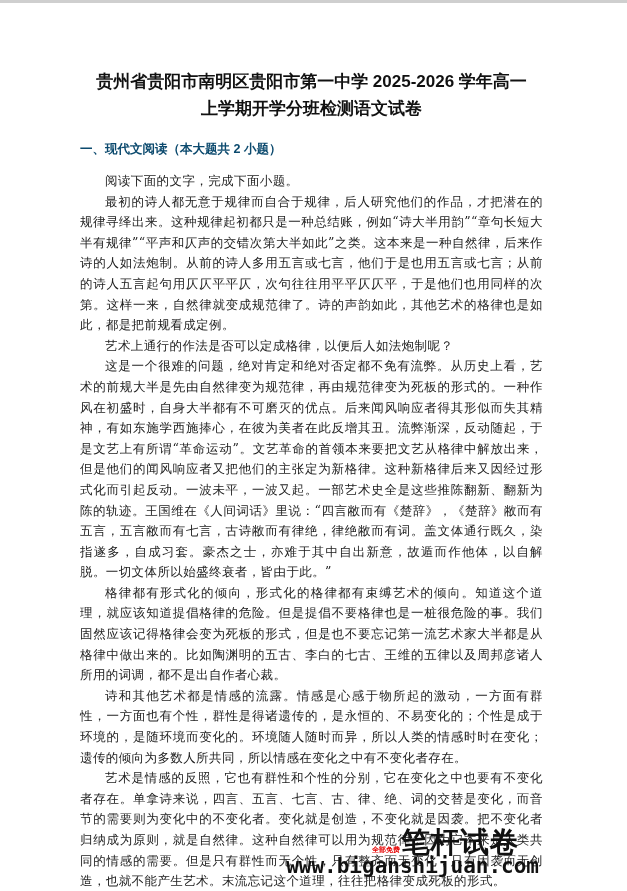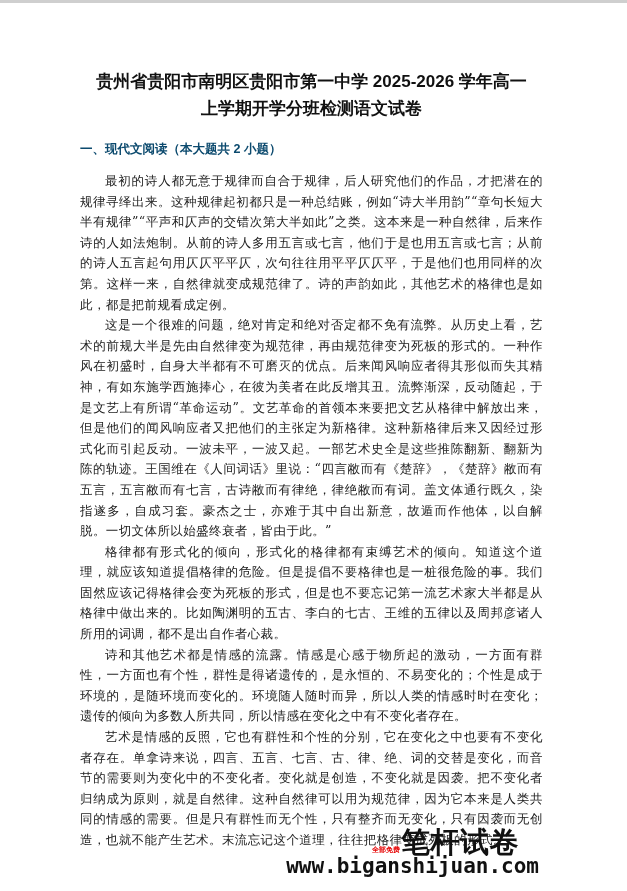--- a/index.html
+++ b/index.html
@@ -101,21 +101,23 @@
 
 <div class="page">
 
   <h1 class="doc-title"><span>贵州省贵阳市南明区贵阳市第一中学 2025-2026 学年高一</span><br>
     <span>上学期开学分班检测语文试卷</span>
   </h1>
 
   <div class="section-heading">一、现代文阅读（本大题共 2 小题）</div>
 
   <div class="body-text">
+    <p>阅读下面的文字，完成下面小题。</p>
     <p>最初的诗人都无意于规律而自合于规律，后人研究他们的作品，才把潜在的规律寻绎出来。这种规律起初都只是一种总结账，例如“诗大半用韵”“章句长短大半有规律”“平声和仄声的交错次第大半如此”之类。这本来是一种自然律，后来作诗的人如法炮制。从前的诗人多用五言或七言，他们于是也用五言或七言；从前的诗人五言起句用仄仄平平仄，次句往往用平平仄仄平，于是他们也用同样的次第。这样一来，自然律就变成规范律了。诗的声韵如此，其他艺术的格律也是如此，都是把前规看成定例。</p>
+    <p>艺术上通行的作法是否可以定成格律，以便后人如法炮制呢？</p>
     <p>这是一个很难的问题，绝对肯定和绝对否定都不免有流弊。从历史上看，艺术的前规大半是先由自然律变为规范律，再由规范律变为死板的形式的。一种作风在初盛时，自身大半都有不可磨灭的优点。后来闻风响应者得其形似而失其精神，有如东施学西施捧心，在彼为美者在此反增其丑。流弊渐深，反动随起，于是文艺上有所谓“革命运动”。文艺革命的首领本来要把文艺从格律中解放出来，但是他们的闻风响应者又把他们的主张定为新格律。这种新格律后来又因经过形式化而引起反动。一波未平，一波又起。一部艺术史全是这些推陈翻新、翻新为陈的轨迹。王国维在《人间词话》里说：“四言敝而有《楚辞》，《楚辞》敝而有五言，五言敝而有七言，古诗敝而有律绝，律绝敝而有词。盖文体通行既久，染指遂多，自成习套。豪杰之士，亦难于其中自出新意，故遁而作他体，以自解脱。一切文体所以始盛终衰者，皆由于此。”</p>
     <p>格律都有形式化的倾向，形式化的格律都有束缚艺术的倾向。知道这个道理，就应该知道提倡格律的危险。但是提倡不要格律也是一桩很危险的事。我们固然应该记得格律会变为死板的形式，但是也不要忘记第一流艺术家大半都是从格律中做出来的。比如陶渊明的五古、李白的七古、王维的五律以及周邦彦诸人所用的词调，都不是出自作者心裁。</p>
     <p>诗和其他艺术都是情感的流露。情感是心感于物所起的激动，一方面有群性，一方面也有个性，群性是得诸遗传的，是永恒的、不易变化的；个性是成于环境的，是随环境而变化的。环境随人随时而异，所以人类的情感时时在变化；遗传的倾向为多数人所共同，所以情感在变化之中有不变化者存在。</p>
     <p>艺术是情感的反照，它也有群性和个性的分别，它在变化之中也要有不变化者存在。单拿诗来说，四言、五言、七言、古、律、绝、词的交替是变化，而音节的需要则为变化中的不变化者。变化就是创造，不变化就是因袭。把不变化者归纳成为原则，就是自然律。这种自然律可以用为规范律，因为它本来是人类共同的情感的需要。但是只有群性而无个性，只有整齐而无变化，只有因袭而无创造，也就不能产生艺术。末流忘记这个道理，往往把格律变成死板的形式。</p>
   </div>
 
 </div>
 
 <div class="watermark">
   <div class="wm-top">

